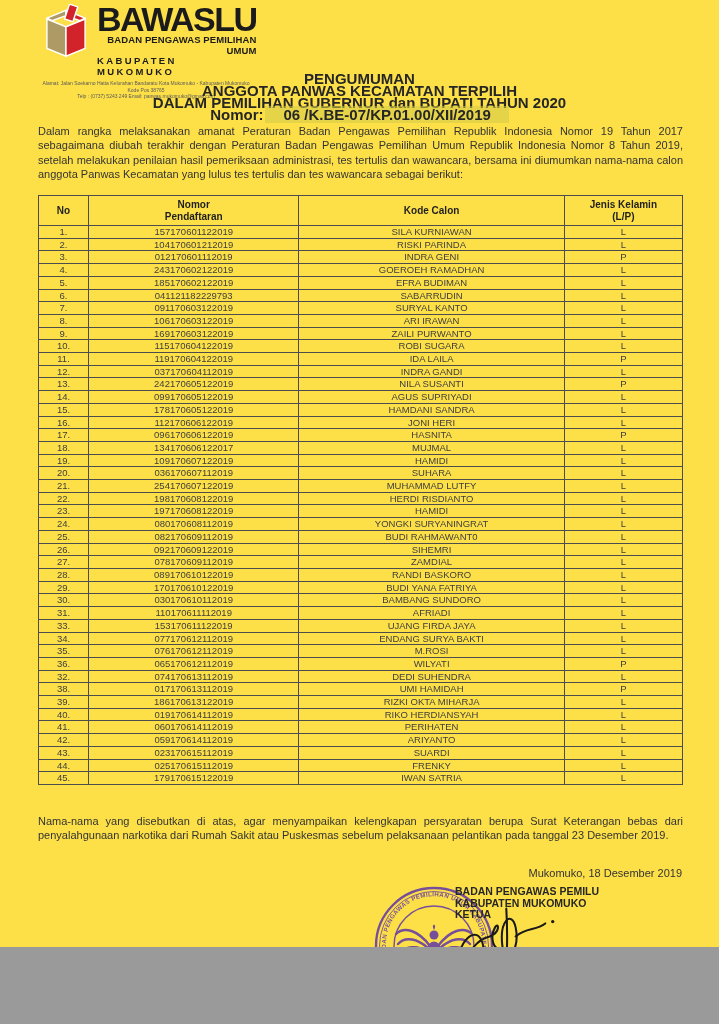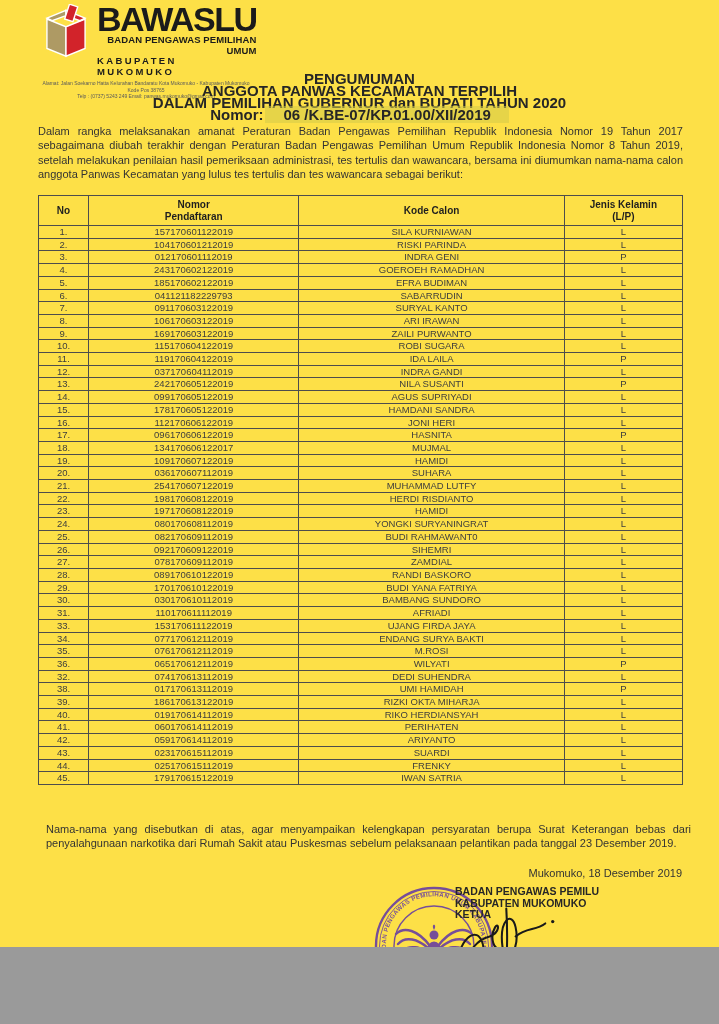--- a/index.html
+++ b/index.html
@@ -18,21 +18,21 @@
 
   
   .title-block{position:absolute;left:0;right:0;top:73px;text-align:center;
                font-weight:bold;color:#262626;font-size:15px;line-height:11.8px;}
   .nomor-line{margin-top:0.6px;}
   .hl{background:rgba(212,203,72,0.55);padding:0 18px;margin-left:2px;}
 
   
   .intro{position:absolute;left:38px;width:645px;top:124px;margin:0;
          font-size:11px;line-height:14.4px;text-align:justify;color:#333;}
-  .closing{position:absolute;left:38px;width:645px;top:814px;margin:8px;
+  .closing{position:absolute;left:38px;width:645px;top:814px;margin:0;
          font-size:11px;line-height:14.4px;text-align:justify;color:#333;}
 
   
   .doc-table{position:absolute;left:38px;top:195px;width:645px;border-collapse:collapse;table-layout:fixed;}
   .doc-table th,.doc-table td{border:1px solid #4d4d4d;text-align:center;overflow:hidden;white-space:nowrap;}
   .doc-table th{font-size:10px;font-weight:bold;color:#1f1f1f;line-height:11.5px;padding:3px 0;}
   .doc-table td{font-size:9.5px;color:#3d3d3d;padding:0;height:11.7px;line-height:11.7px;}
   .col-no{width:50px;} .col-reg{width:210px;} .col-name{width:265px;} .col-sex{width:118px;}
 
   

